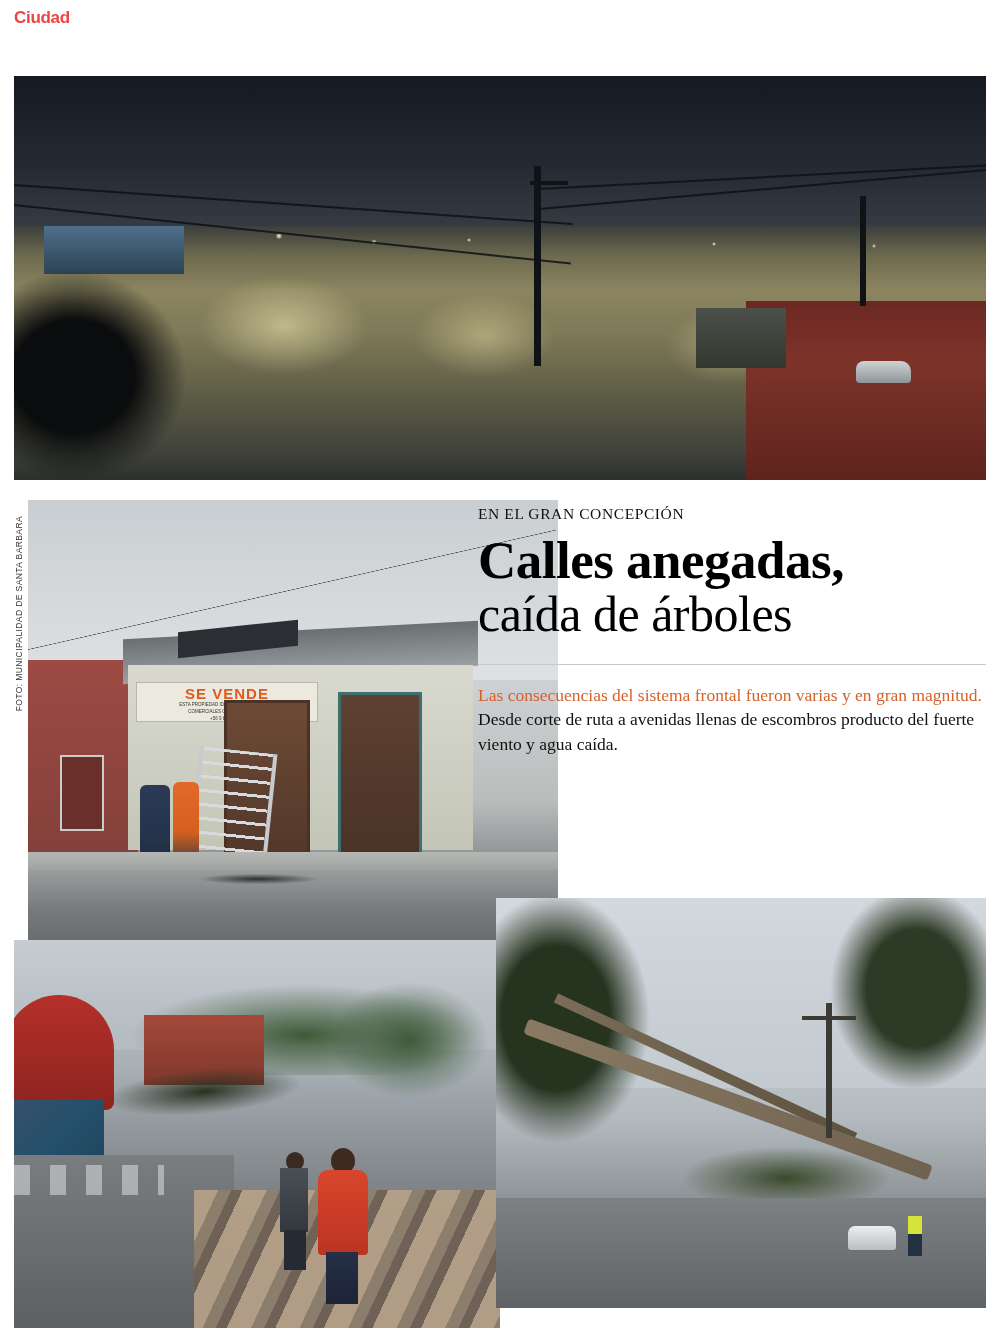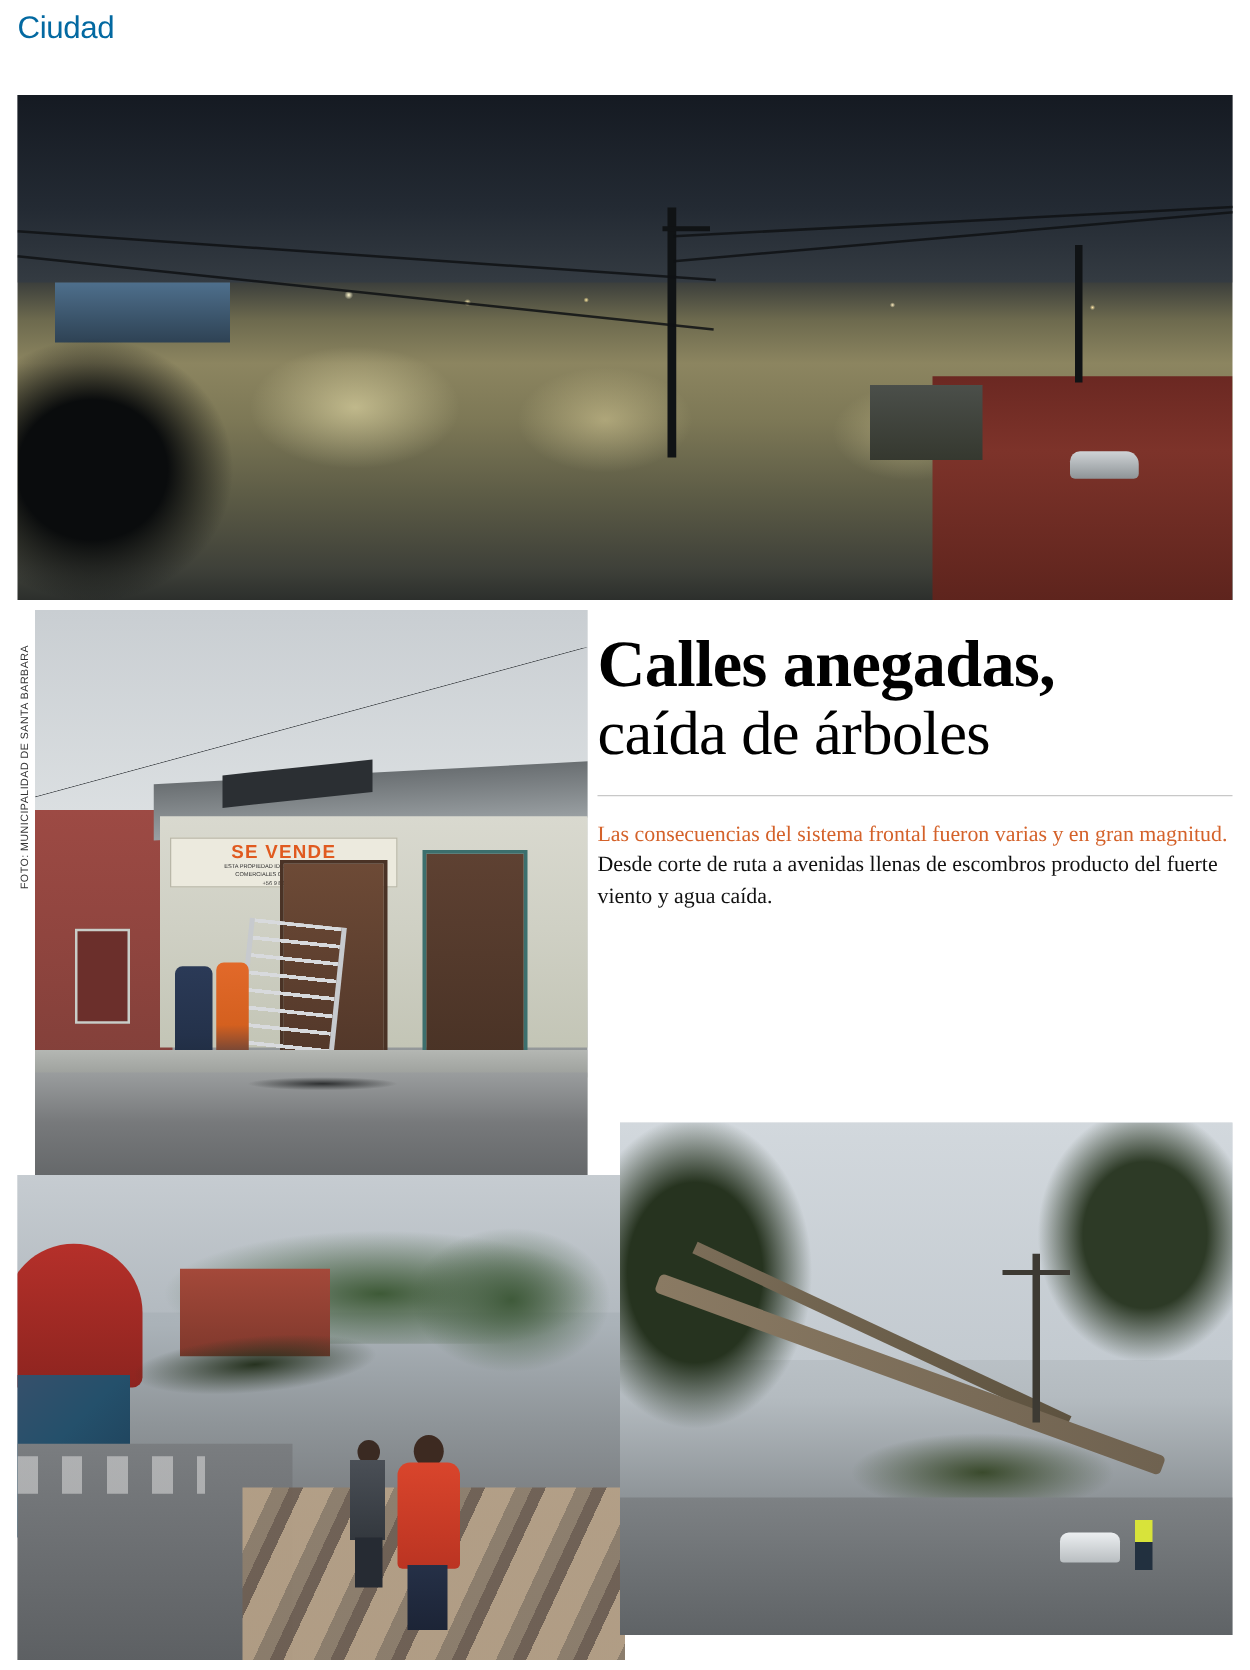--- a/index.html
+++ b/index.html
@@ -14,24 +14,24 @@
     font-family: "Liberation Serif", serif;
     overflow: hidden;
   }
 
   
   .section-head {
     position: absolute;
     left: 14px;
     top: 8px;
     font-family: "Liberation Sans", sans-serif;
-    font-weight: normal;
-    font-size: 25px;
+    font-weight: bold;
+    font-size: 17px;
     letter-spacing: -0.3px;
-    color: #0369a1;
+    color: #ef4444;
   }
 
   
   .photo {
     position: absolute;
     overflow: hidden;
     background: #20242a;
   }
 
   
@@ -85,21 +85,21 @@
   #photo-flood .pole {
     position: absolute; background: #101315;
   }
   #photo-flood .wire {
     position: absolute; height: 1.5px; background: rgba(15,18,20,0.85);
     transform-origin: left center;
   }
 
   
   #photo-house {
-    left: 28px; top: 488px; width: 442px; height: 470px;
+    left: 28px; top: 500px; width: 530px; height: 470px;
     border: 0;
     background: linear-gradient(to bottom, #c3c8cc 0px, #cfd3d6 170px, #b9bdbc 300px, #8d9193 360px, #6f7375 470px);
   }
   #photo-house .sky { position:absolute; left:0; top:0; width:100%; height:180px; background: linear-gradient(to bottom,#c9ced2,#dde1e3); }
   #photo-house .house-red { position:absolute; left:0; top:160px; width:110px; height:200px; background:linear-gradient(to bottom,#9d4a44,#83403a); }
   #photo-house .house-red .door { position:absolute; left:32px; top:95px; width:40px; height:72px; background:#6b2f2b; border:2px solid #c9cdc8;}
   #photo-house .house-main {
     position:absolute; left:100px; top:165px; width:345px; height:185px;
     background: linear-gradient(to bottom,#d9d9cf 0px,#cfd0c4 90px,#c3c5b6 185px);
   }
@@ -382,20 +382,21 @@
   <div class="ladder"></div>
   <div class="worker"></div>
   <div class="worker2"></div>
   <div class="sidewalk"></div>
   <div class="street"></div>
   <div class="debris"></div>
 </div>
 <div class="vcredit" style="left: 14px; top: 516px;">FOTO: MUNICIPALIDAD DE SANTA BARBARA</div>
 
 <div id="article">
+  <div id="kicker">EN EL GRAN CONCEPCIÓN</div>
   <h1 id="headline">
     <span class="l1">Calles anegadas,</span>
     <span class="l3">caída de árboles</span>
   </h1>
   <div id="rule"></div>
   <p id="standfirst">
     <span class="lede">Las consecuencias del sistema frontal fueron varias y en gran magnitud.</span><span> Desde corte de ruta a avenidas llenas de escombros producto del fuerte viento y agua caída.</span>
   </p>
 </div>
 

